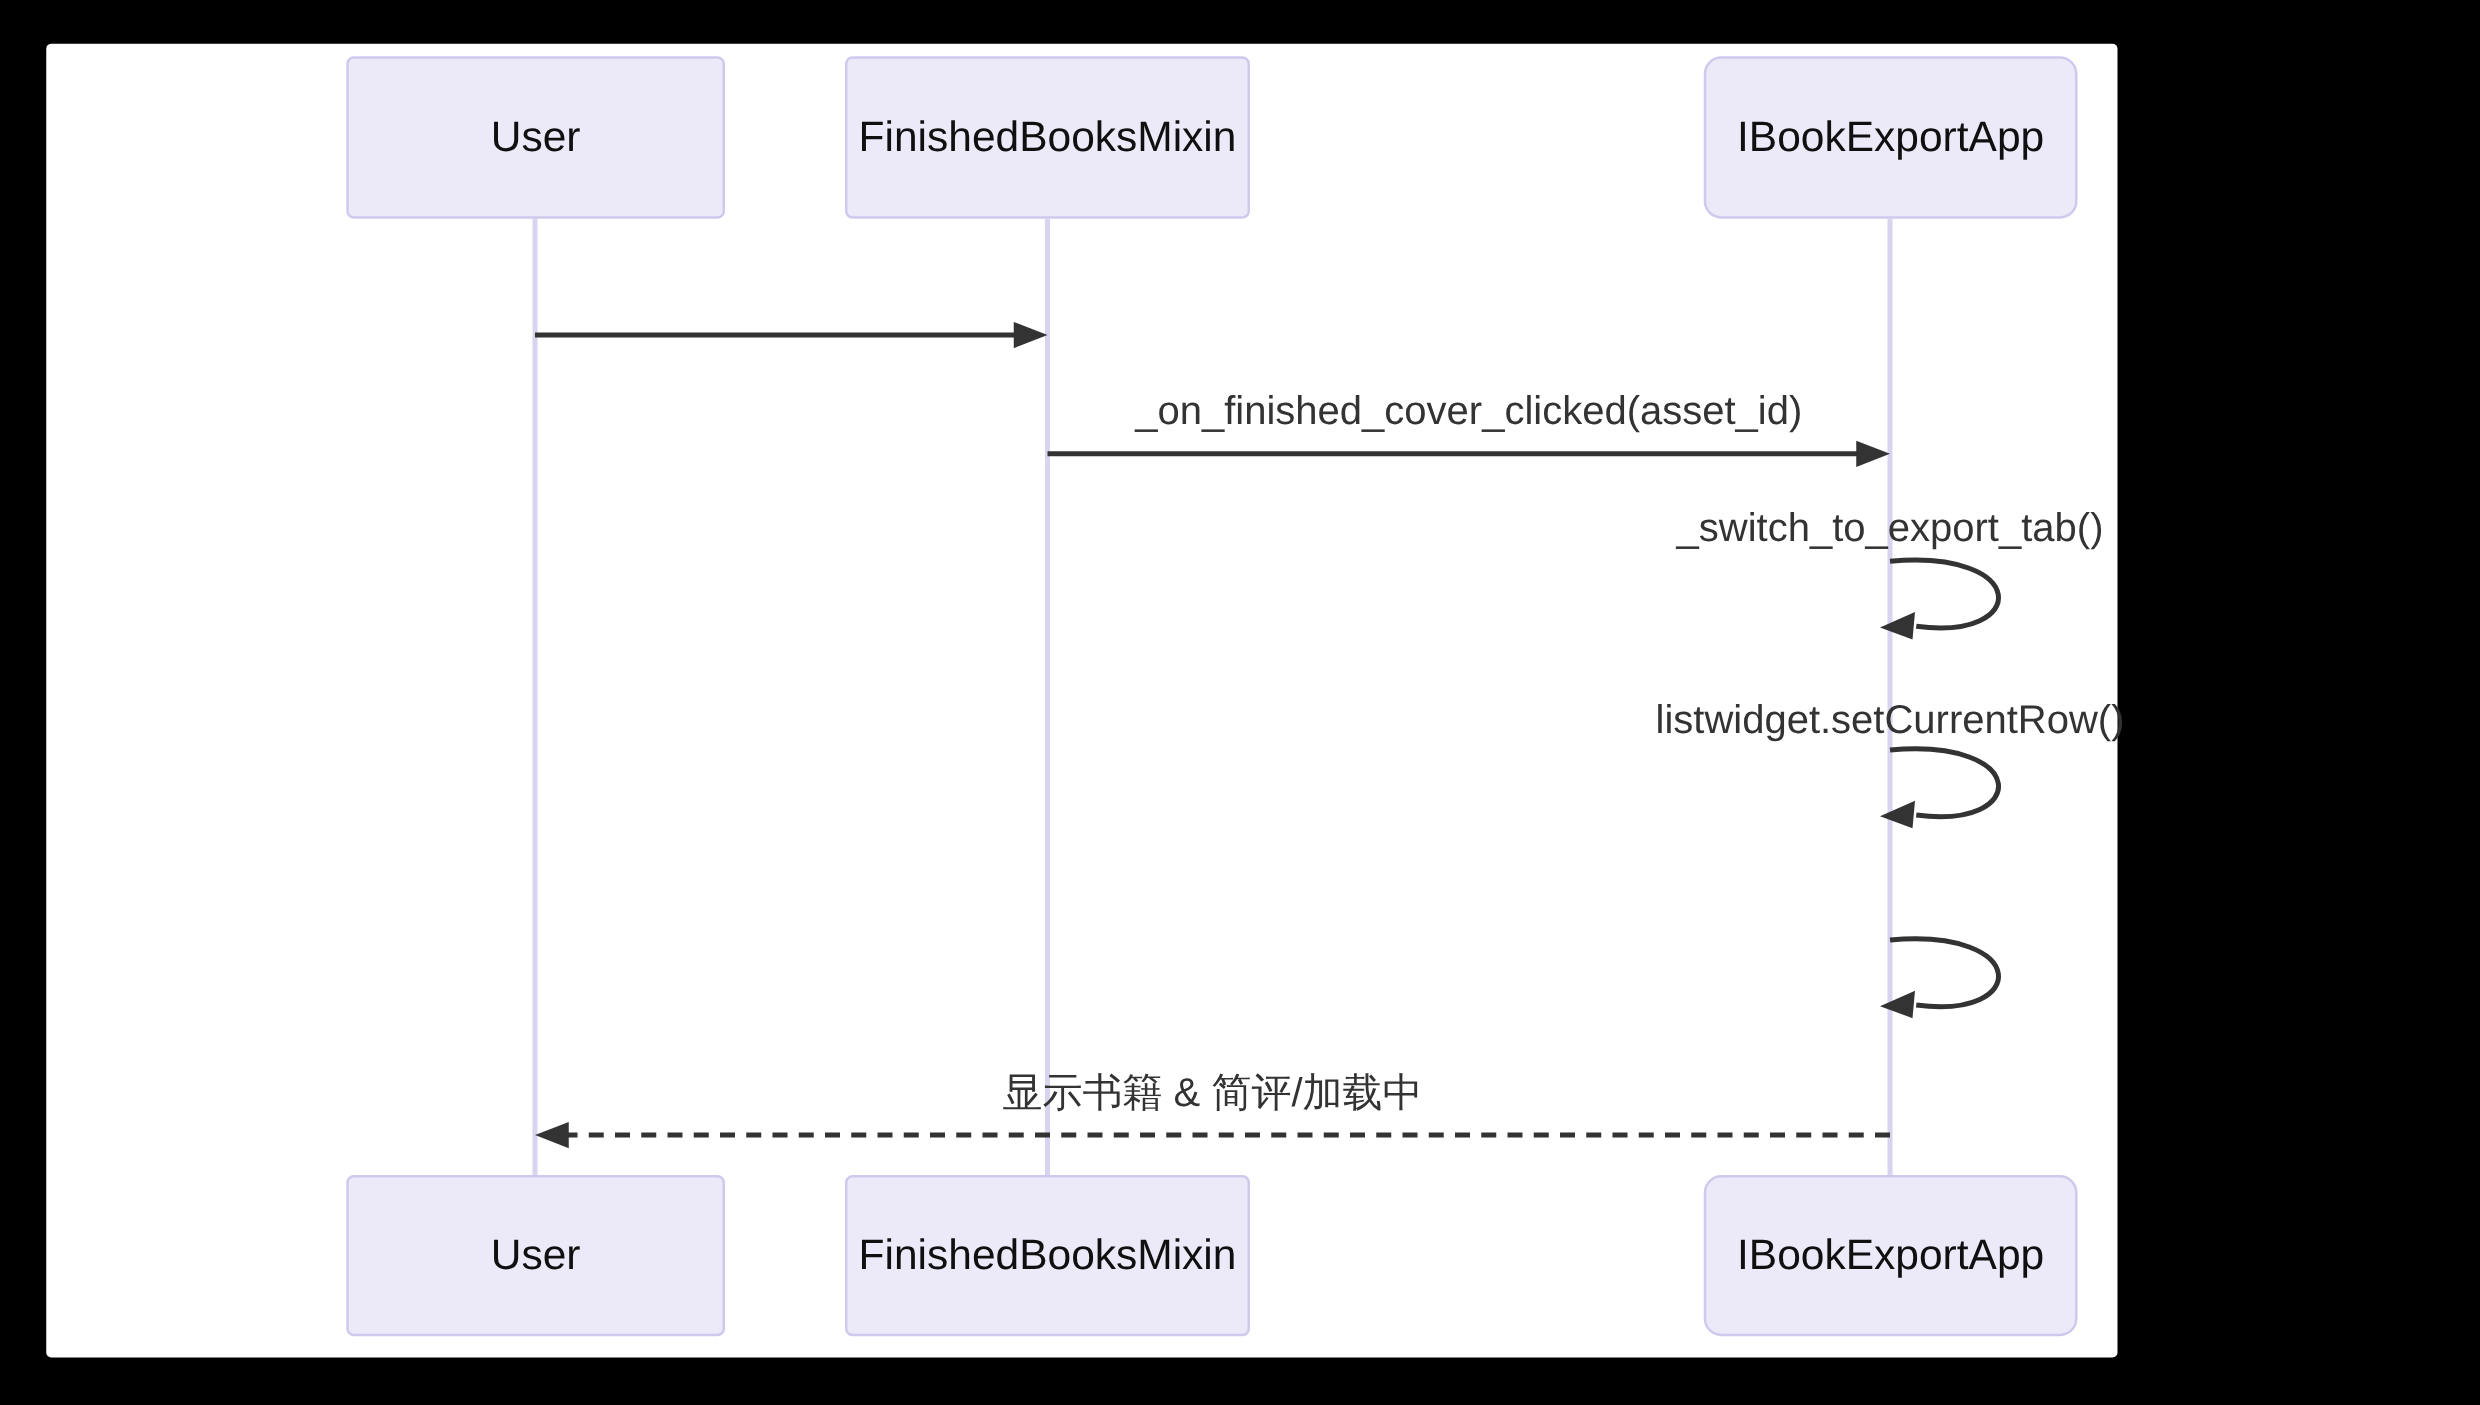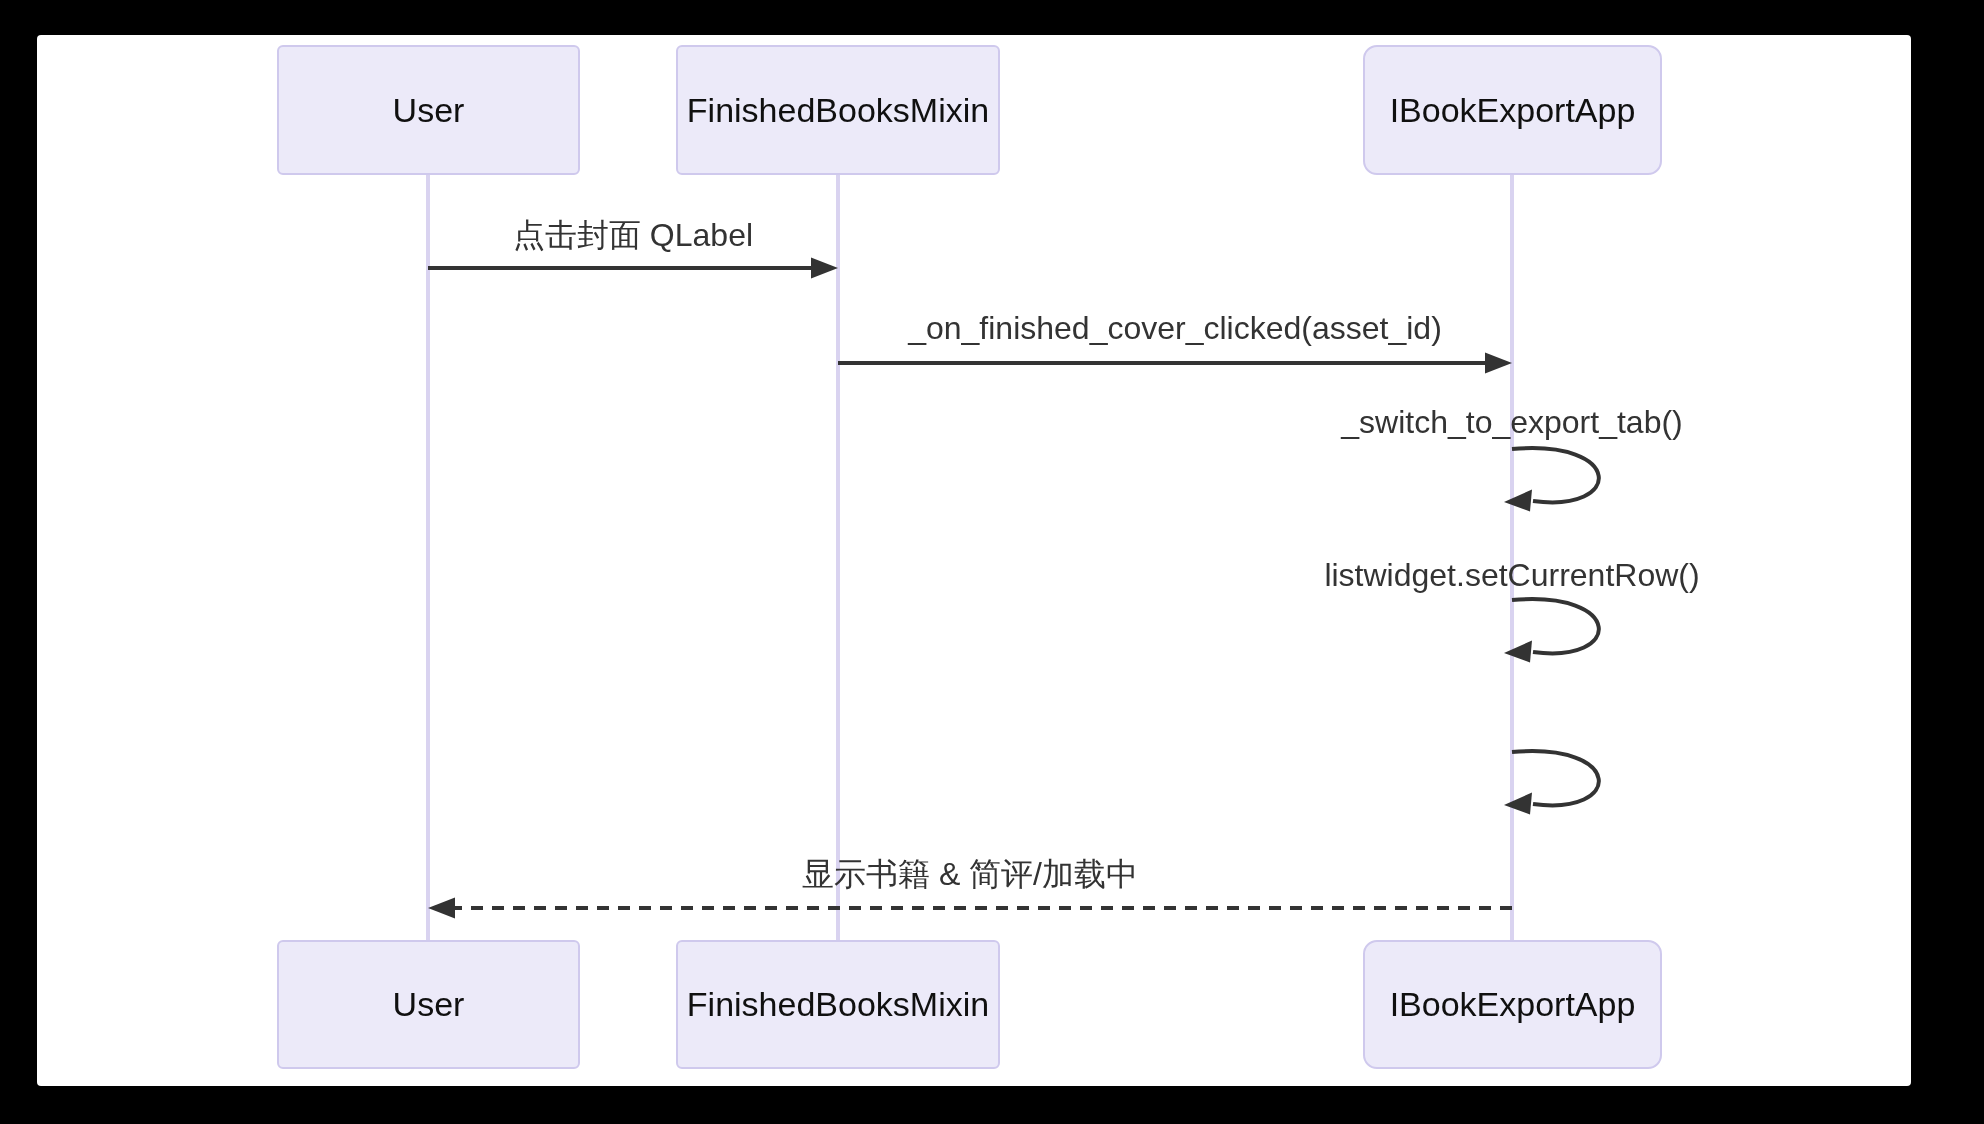--- a/index.html
+++ b/index.html
@@ -11,21 +11,21 @@
     width: 1984px;
     height: 1124px;
     position: relative;
     font-family: "Liberation Sans", sans-serif;
     overflow: hidden;
   }
   .canvas {
     position: absolute;
     left: 37px;
     top: 35px;
-    width: 1874px;
+    width: 1657px;
     height: 1051px;
     background: #ffffff;
     border-radius: 4px;
   }
   .layer {
     position: absolute;
     left: 0;
     top: 0;
   }
   .actor {
@@ -98,19 +98,18 @@
   <div class="actor actor-bottom a-user">
     <span>User</span>
   </div>
   <div class="actor actor-bottom a-fbm">
     <span>FinishedBooksMixin</span>
   </div>
   <div class="actor actor-bottom a-ibe">
     <span>IBookExportApp</span>
   </div>
 
-  <div class="msg" style="left:596px; top:181px;">点击封面 QLabel</div>
   <div class="msg" style="left:1138px; top:274px;text-align:right;">_on_finished_cover_clicked(asset_id)</div>
   <div class="msg" style="left:1475px; top:521px;">listwidget.setCurrentRow()</div>
   <div class="msg" style="left:1475px; top:368px;">_switch_to_export_tab()</div>
   <div class="msg" style="left:933px; top:820px;">显示书籍 &amp; 简评/加载中</div>
 
 </div>
 
 </body></html>

